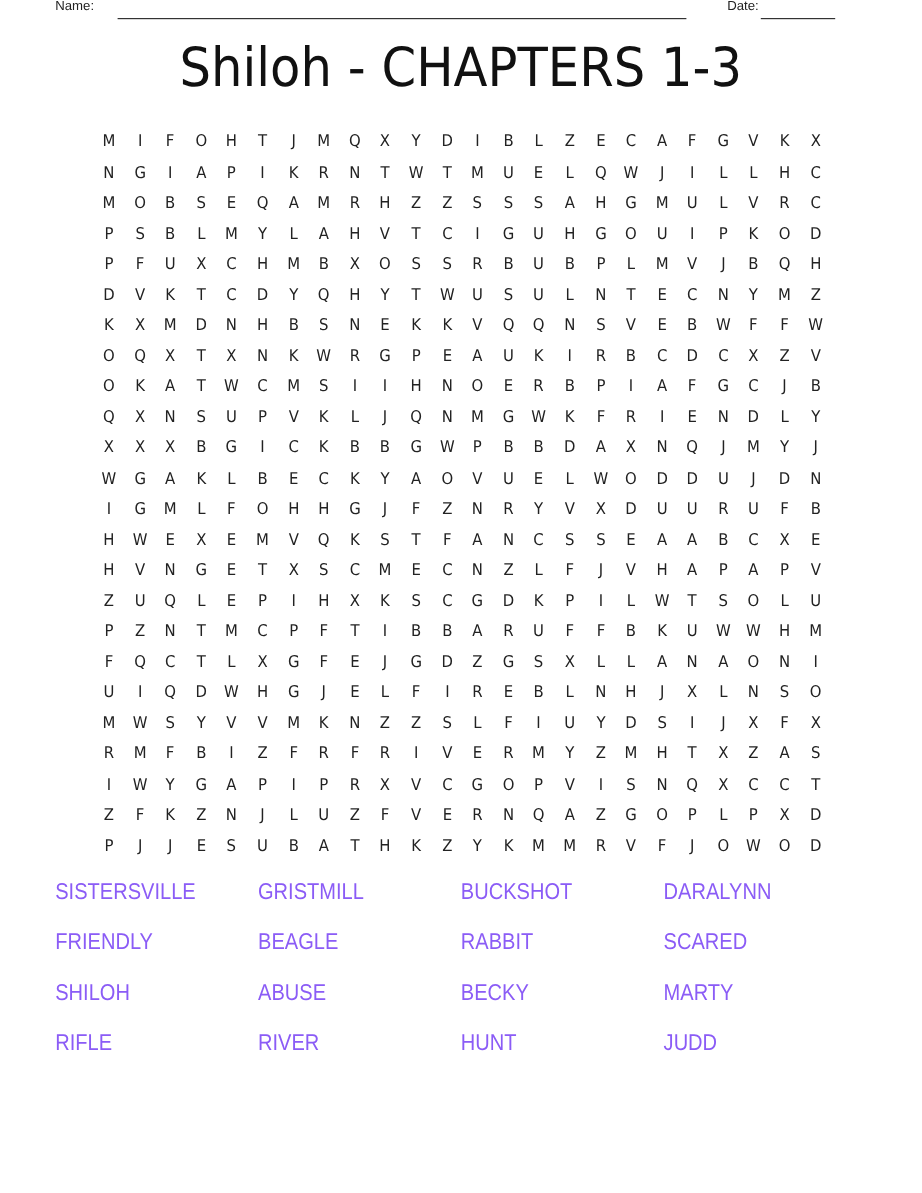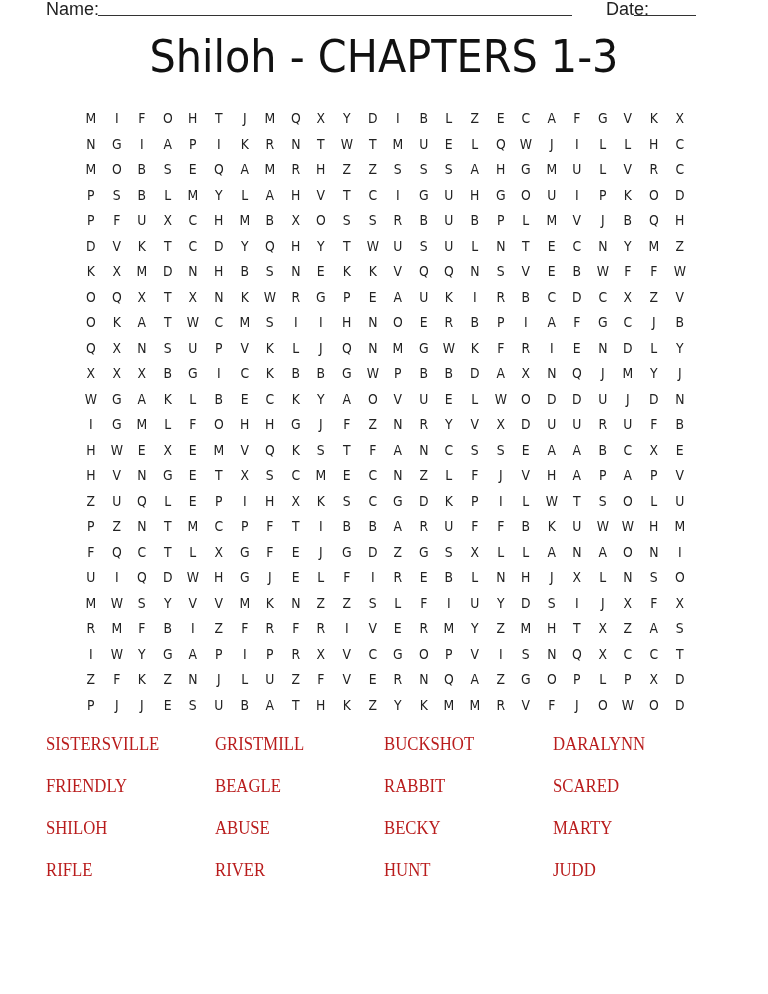--- a/index.html
+++ b/index.html
@@ -1,19 +1,19 @@
 <!DOCTYPE html>
 <html><head>
 <meta charset="utf-8">
 <style>
   html, body { margin: 0; padding: 0; background: #ffffff; }
   body { width: 768px; height: 994px; position: relative; overflow: hidden; color: #111; }
   .header-row {
     position: absolute; top: 0; left: 0; width: 623px; height: 20px;
-    font-family: "Liberation Sans", sans-serif; font-size: 18px; color: #222;
+    font-family: "Liberation Sans", sans-serif; font-size: 11px; color: #222;
   }
   .name-label { position: absolute; left: 46px; top: -1px; }
   .name-line { position: absolute; left: 98px; top: 15px; width: 474px; border-bottom: 1px solid #333; }
   .date-label { position: absolute; left: 590px; top: -1px; margin-left: 16px; }
   .date-line { position: absolute; left: 634px; top: 15px; width: 62px; border-bottom: 1px solid #333; }
   .title {
     position: absolute; top: 30px; left: 0; width: 768px; text-align: center;
     font-family: "DejaVu Sans", sans-serif; font-size: 45px; font-weight: normal;
     letter-spacing: 0px; color: #111; transform: scaleX(0.92); transform-origin: center;
   }
@@ -23,21 +23,21 @@
     grid-template-columns: repeat(24, 25.6px);
     grid-auto-rows: 25.5px;
     font-family: "DejaVu Sans", sans-serif; font-size: 13.5px; color: #222;
   }
   .cell { text-align: center; line-height: 25.5px; transform: scaleX(0.92); }
   .words {
     position: absolute; left: 46px; top: 733px;
     display: grid;
     grid-template-columns: 169px 169px 169px 169px;
     grid-auto-rows: 42px;
-    font-family: Liberation Serif, serif; font-size: 19px; color: #b91c1c;
+    font-family: Liberation Sans, sans-serif; font-size: 19px; color: #8b5cf6;
   }
   .word { white-space: nowrap; transform: scaleX(0.88); transform-origin: left center; }
 </style>
 </head>
 <body>
 
 <div class="header-row">
   <span class="name-label">Name:</span>
   <span class="name-line"></span>
   <span class="date-label">Date:</span>

